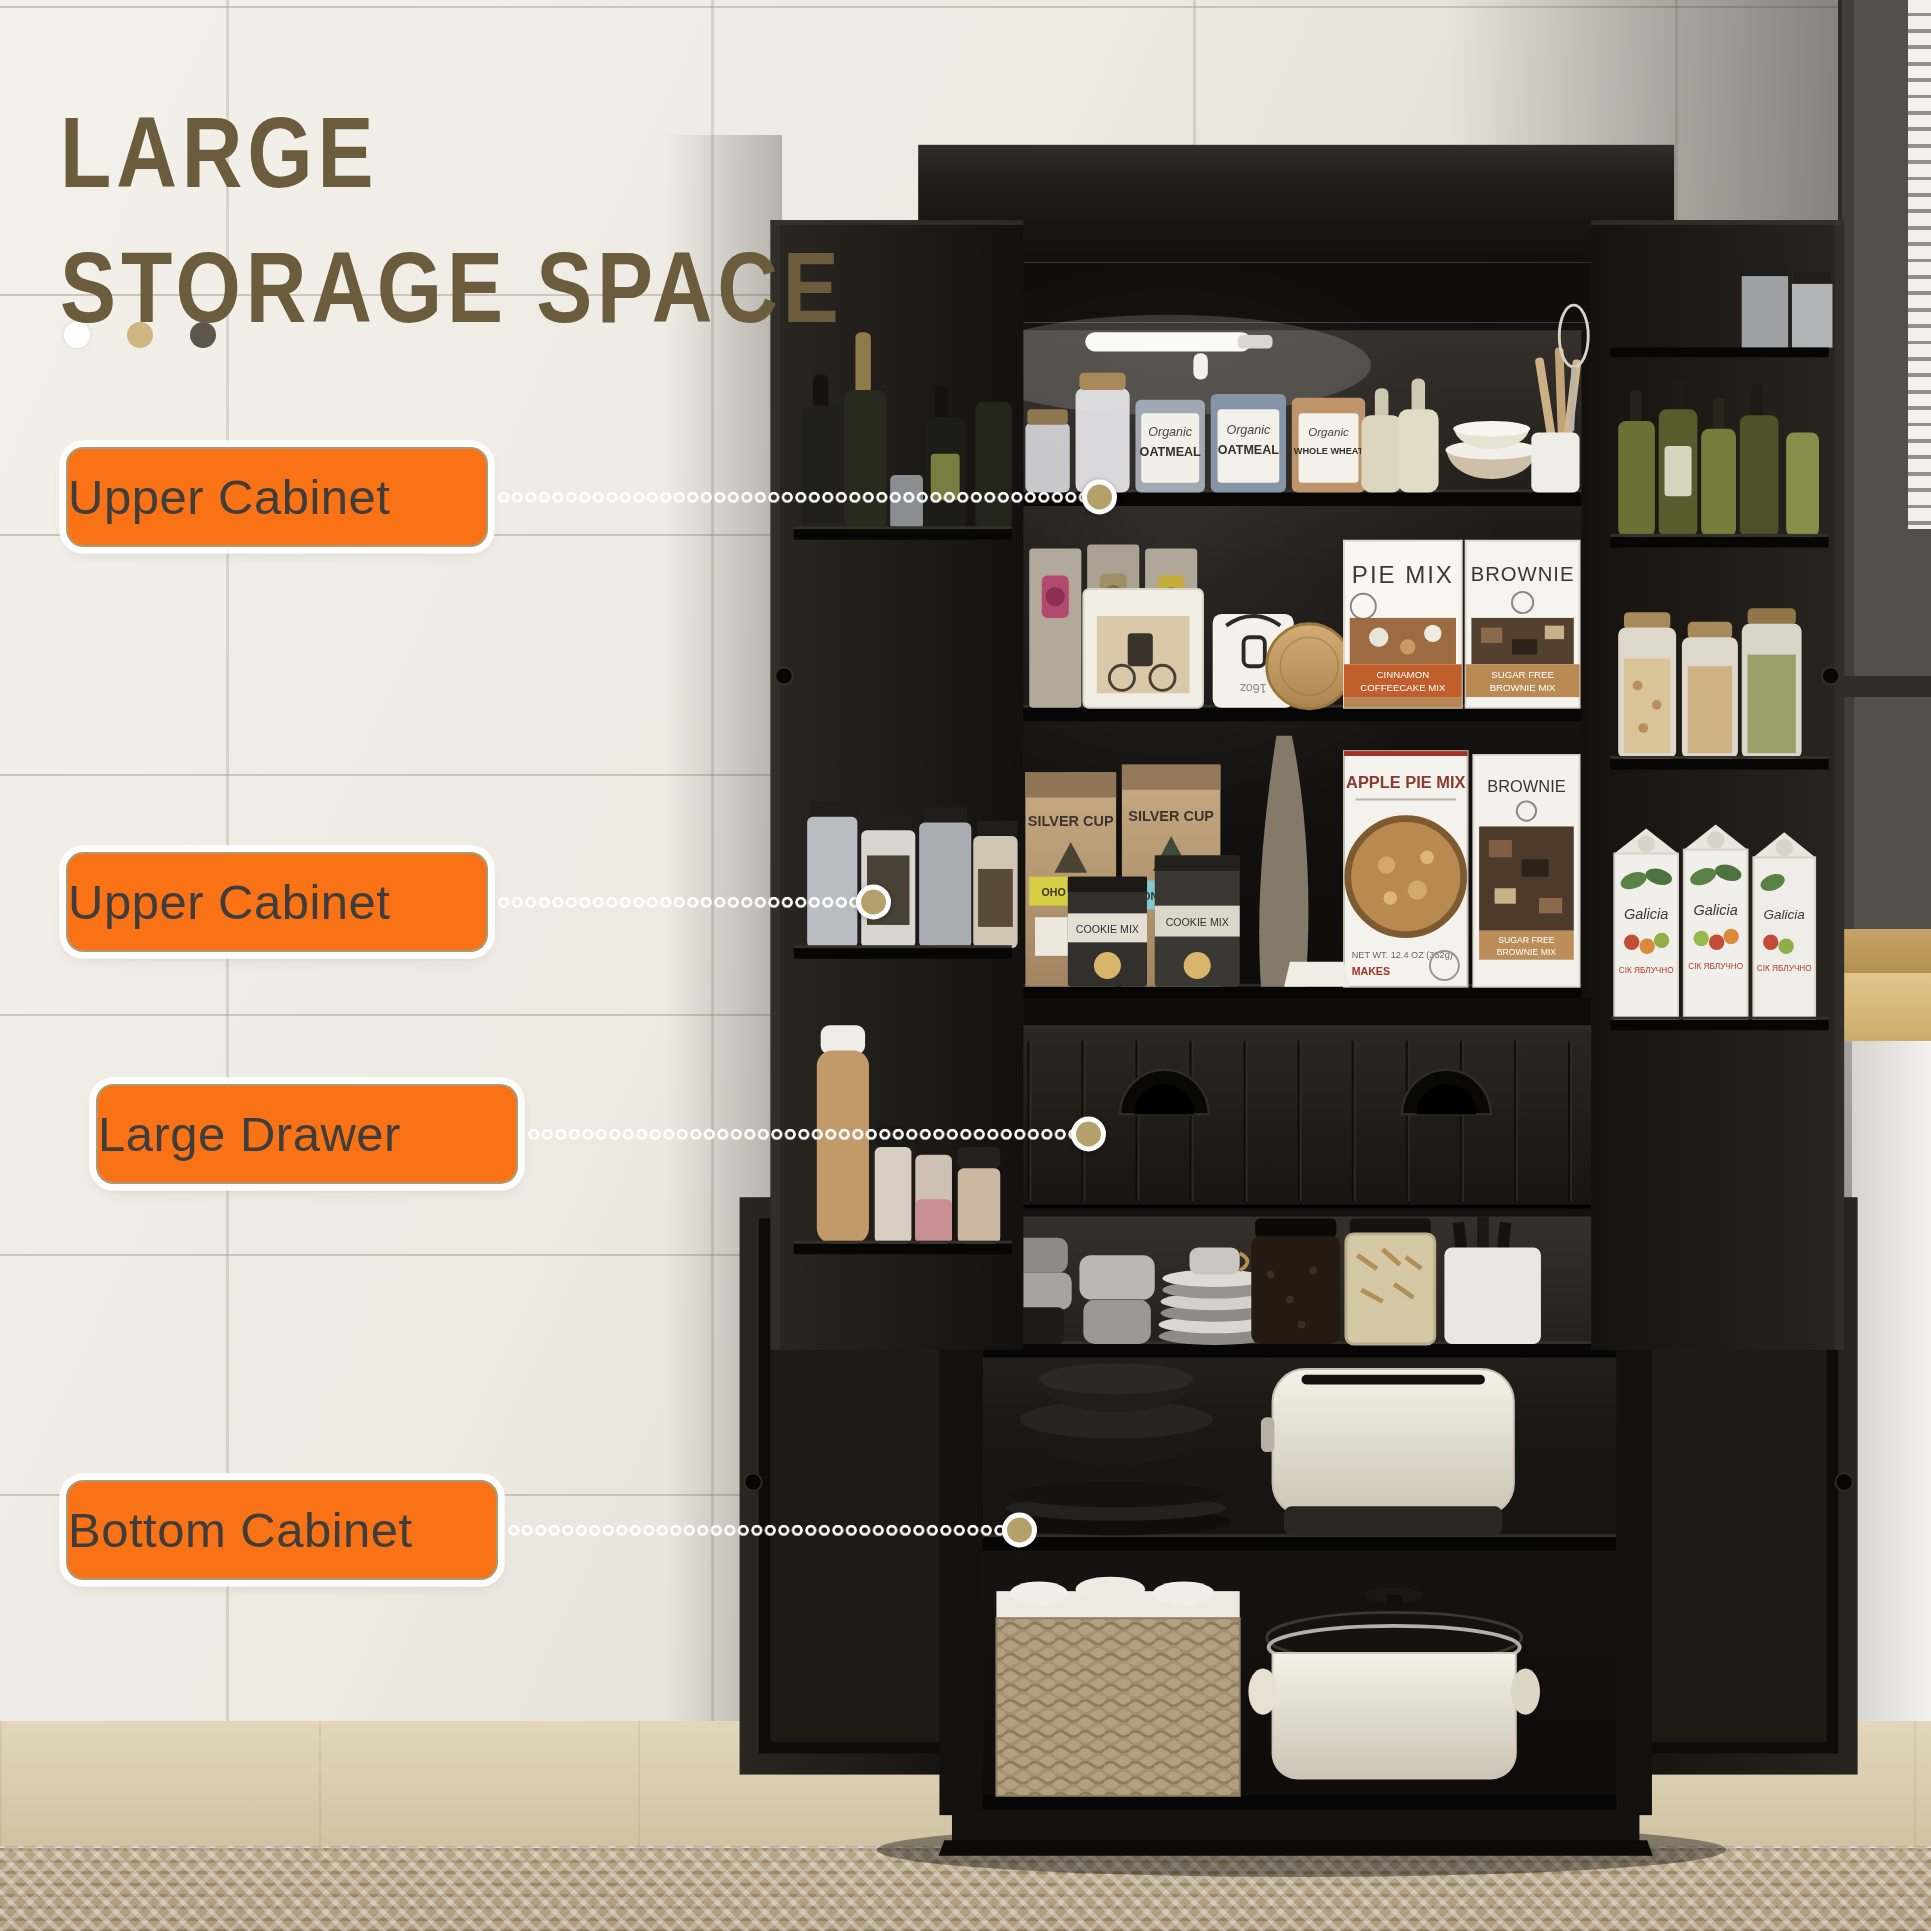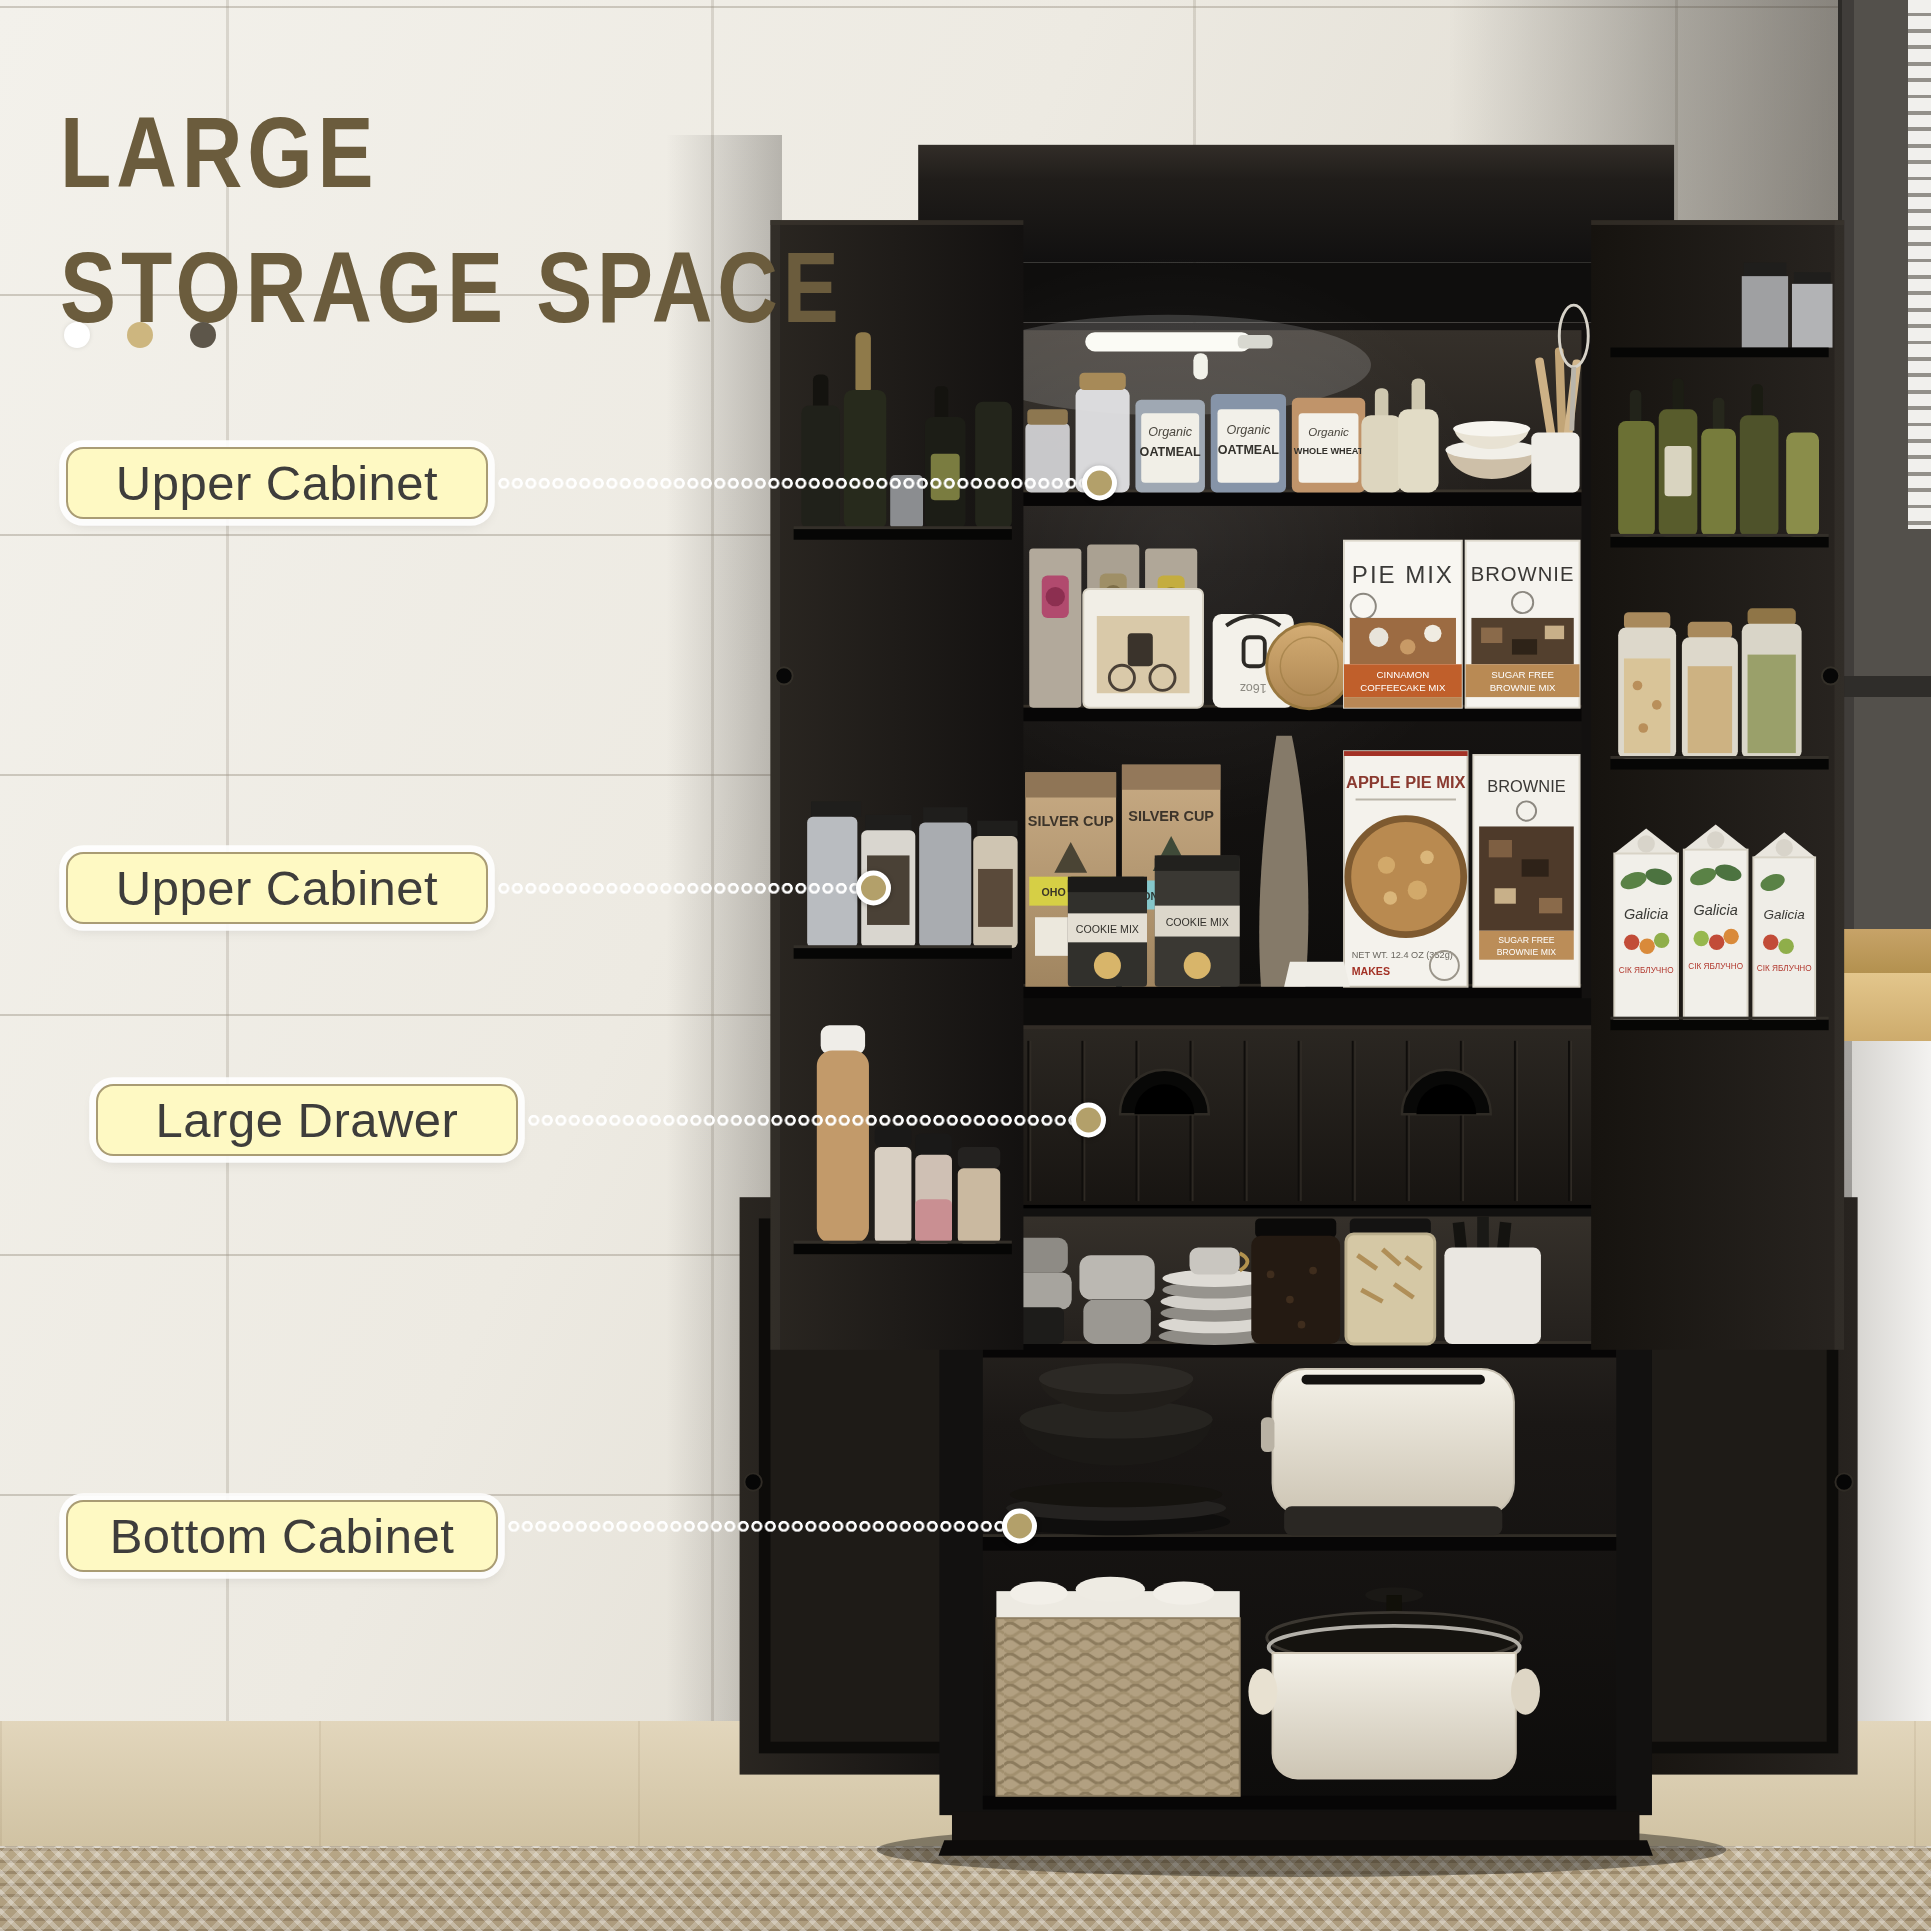--- a/index.html
+++ b/index.html
@@ -60,22 +60,22 @@
   .title h1{margin:0;font-size:100px;line-height:135px;font-weight:700;letter-spacing:5.8px;white-space:nowrap;text-decoration:underline;}
   .title h1 span{display:inline-block;transform:scaleX(.84);transform-origin:left center;}
   .dots{position:absolute;left:64px;top:322px;display:flex;gap:37px;}
   .dot{width:26px;height:26px;border-radius:50%;}
   .dot-white{background:#ffffff;box-shadow:0 0 5.8px rgba(0,0,0,.10);}
   .dot-tan{background:#cdb67f;}
   .dot-brown{background:#5d564a;}
 
   
   .callout{position:absolute;display:flex;align-items:center;}
-  .callout-box{box-sizing:border-box;height:72px;background:#fef9c3;border:2.9px solid #a99c74;
-    border-radius:17.4px;display:flex;align-items:center;justify-content:center;
+  .callout-box{box-sizing:border-box;height:100px;background:#f97316;border:2.9px solid #a99c74;
+    border-radius:17.4px;display:flex;align-items:center;justify-content:flex-start;
     font-size:49px;color:#3e3d3b;letter-spacing:0.5px;
     box-shadow:0 0 0 6.8px rgba(255,255,255,.9), 0 5.8px 13.5px rgba(0,0,0,.12);}
   .leader{position:relative;height:12.6px;margin-left:8.7px;
     background-image:radial-gradient(circle 5.8px at 6.8px 6.3px, rgba(0,0,0,0) 2.5px, #ffffff 3.3px 5.2px, rgba(255,255,255,0) 5.8px);
     background-size:13.5px 12.6px;background-repeat:repeat-x;}
   .end-dot{position:absolute;right:-33px;top:50%;transform:translateY(-50%);
     width:25px;height:25px;background:#b3a06a;border:5.8px solid #ffffff;border-radius:50%;
     box-shadow:0 1px 4.8px rgba(0,0,0,.3);}
 </style>
 </head>
@@ -636,21 +636,21 @@
   <div class="callout" style="left:66px;top:1084px;margin-left:30px;">
     <div class="callout-box" style="width:422px;">
       <span>Large Drawer</span>
     </div>
     <div class="leader" style="width:546px;">
         <span class="end-dot"></span>
       </div>
   </div>
 
   <div class="callout" style="left:66px;top:1480px;">
-    <div class="callout-box" style="width:432px;margin-top:20px;">
+    <div class="callout-box" style="width:432px;">
       <span>Bottom Cabinet</span>
     </div>
     <div class="leader" style="width:497px;">
         <span class="end-dot"></span>
       </div>
   </div>
 
 </div>
 
 

